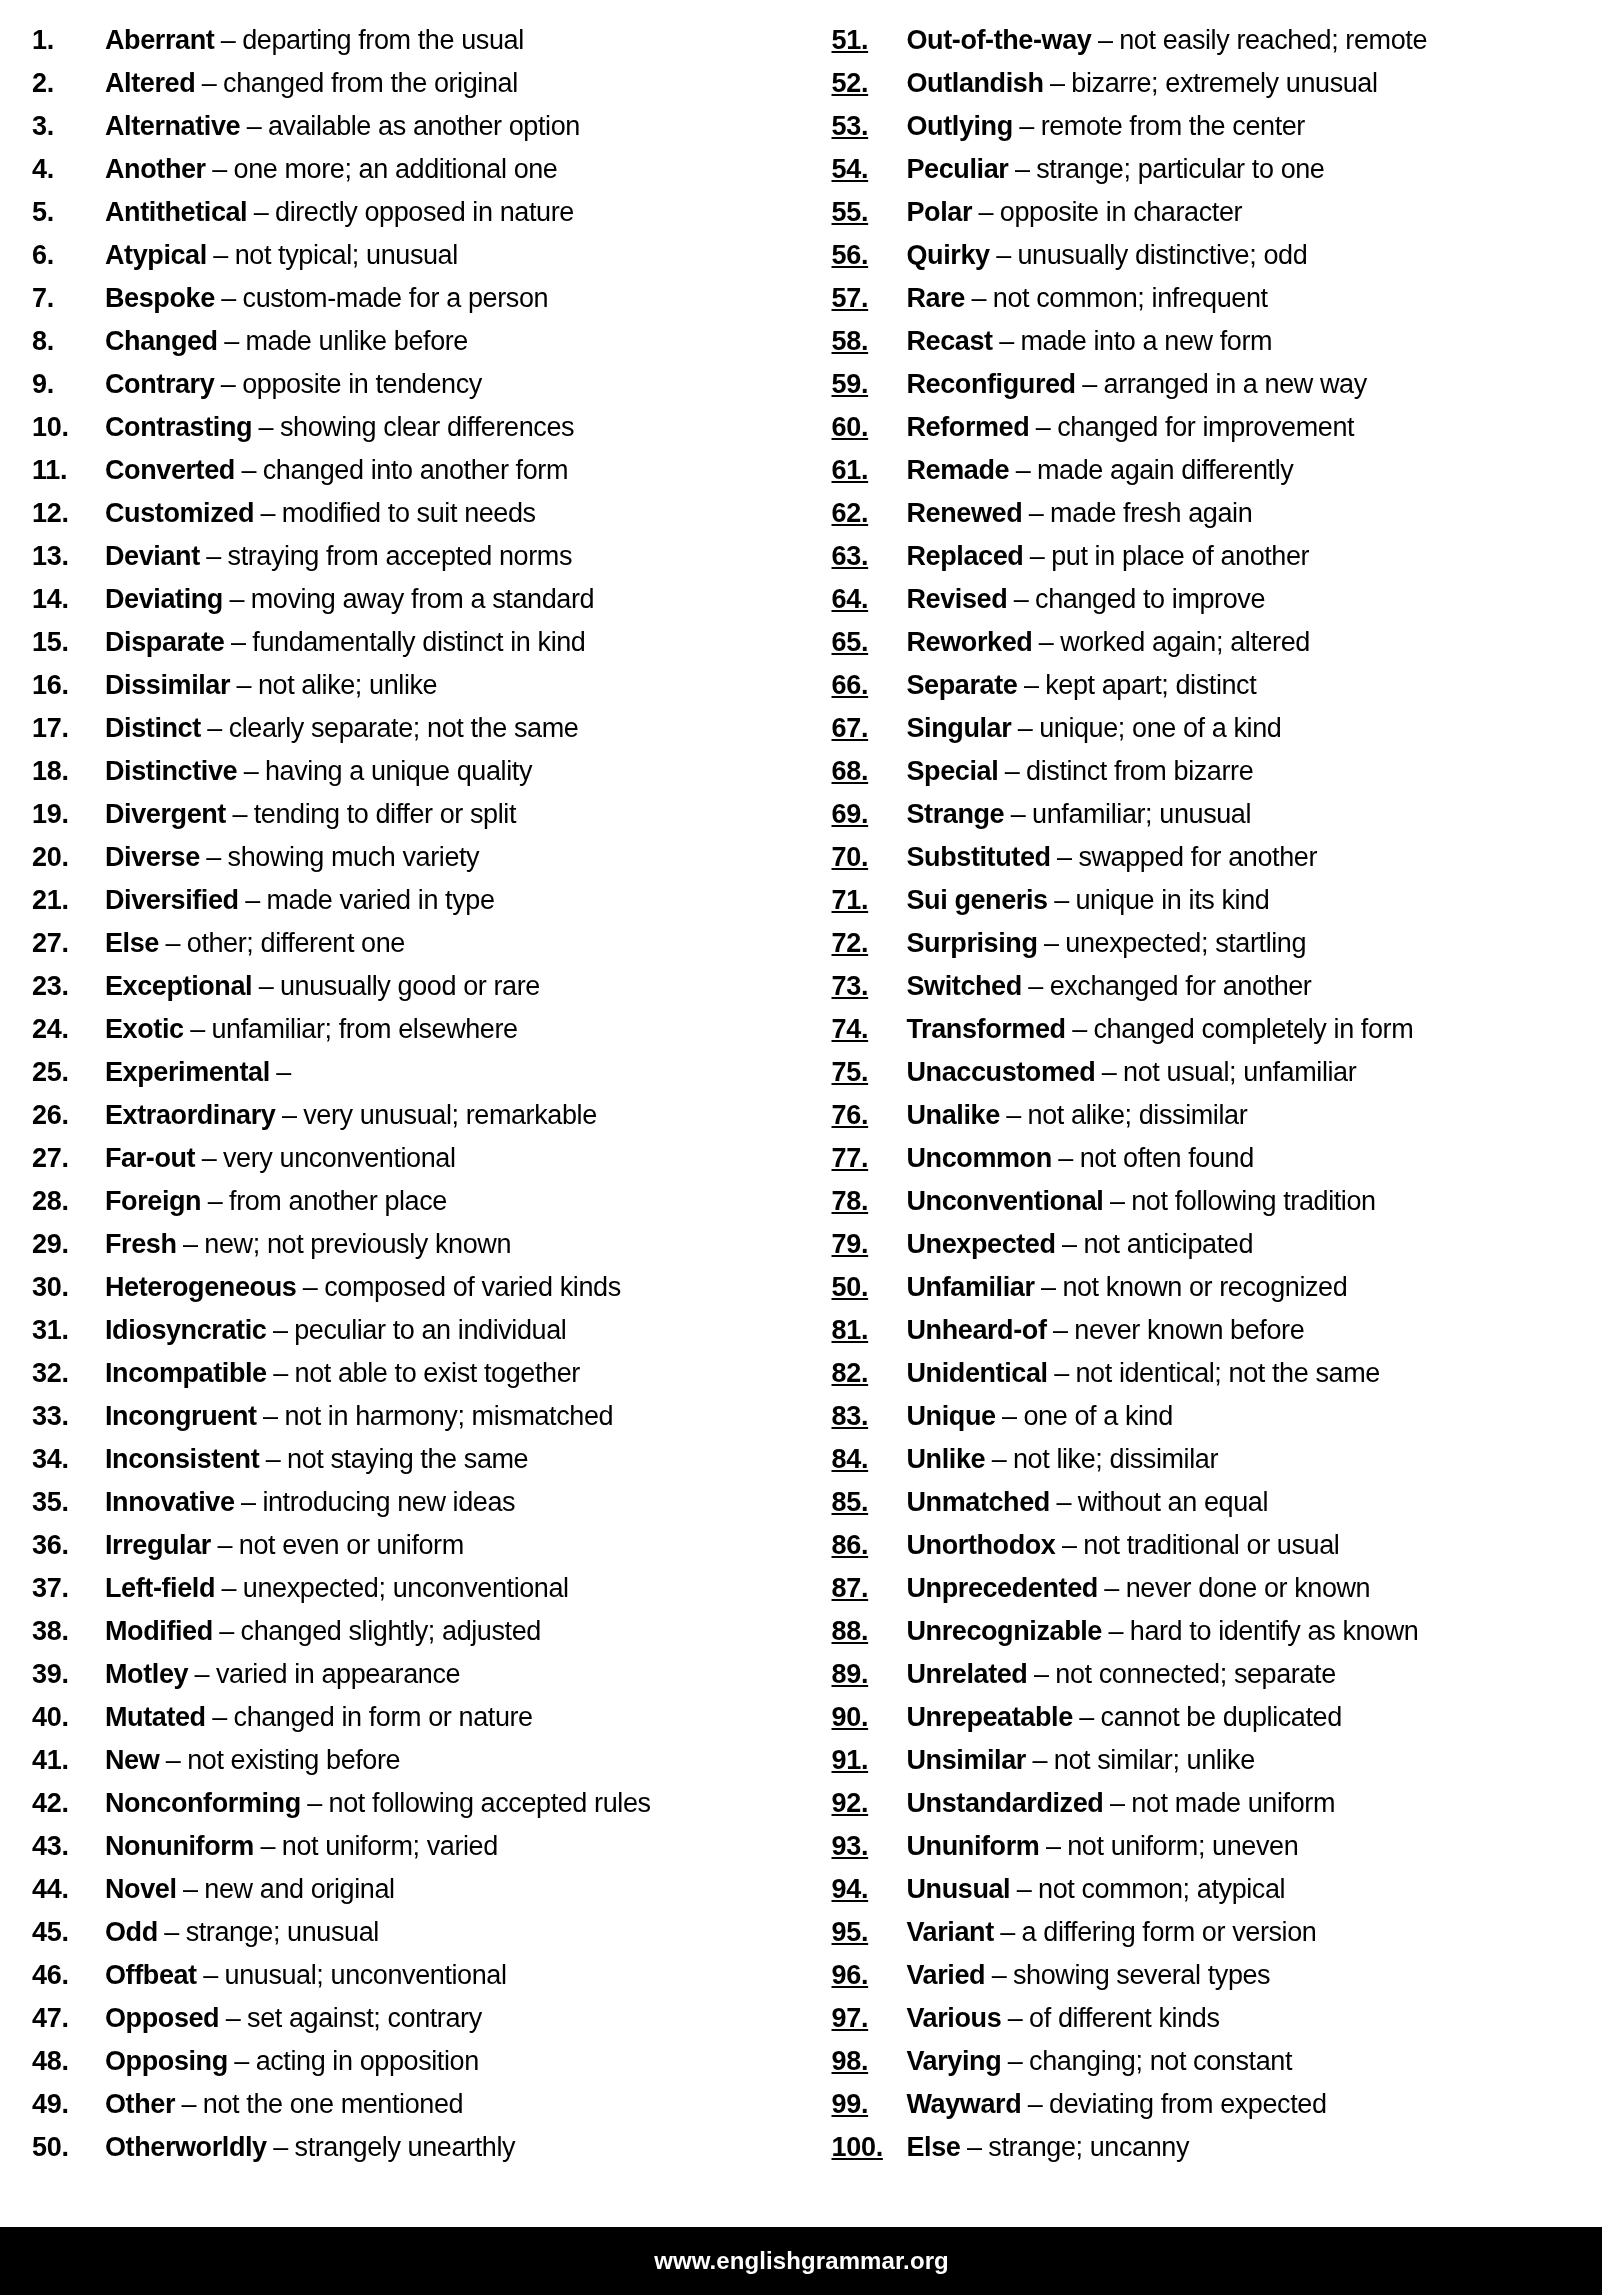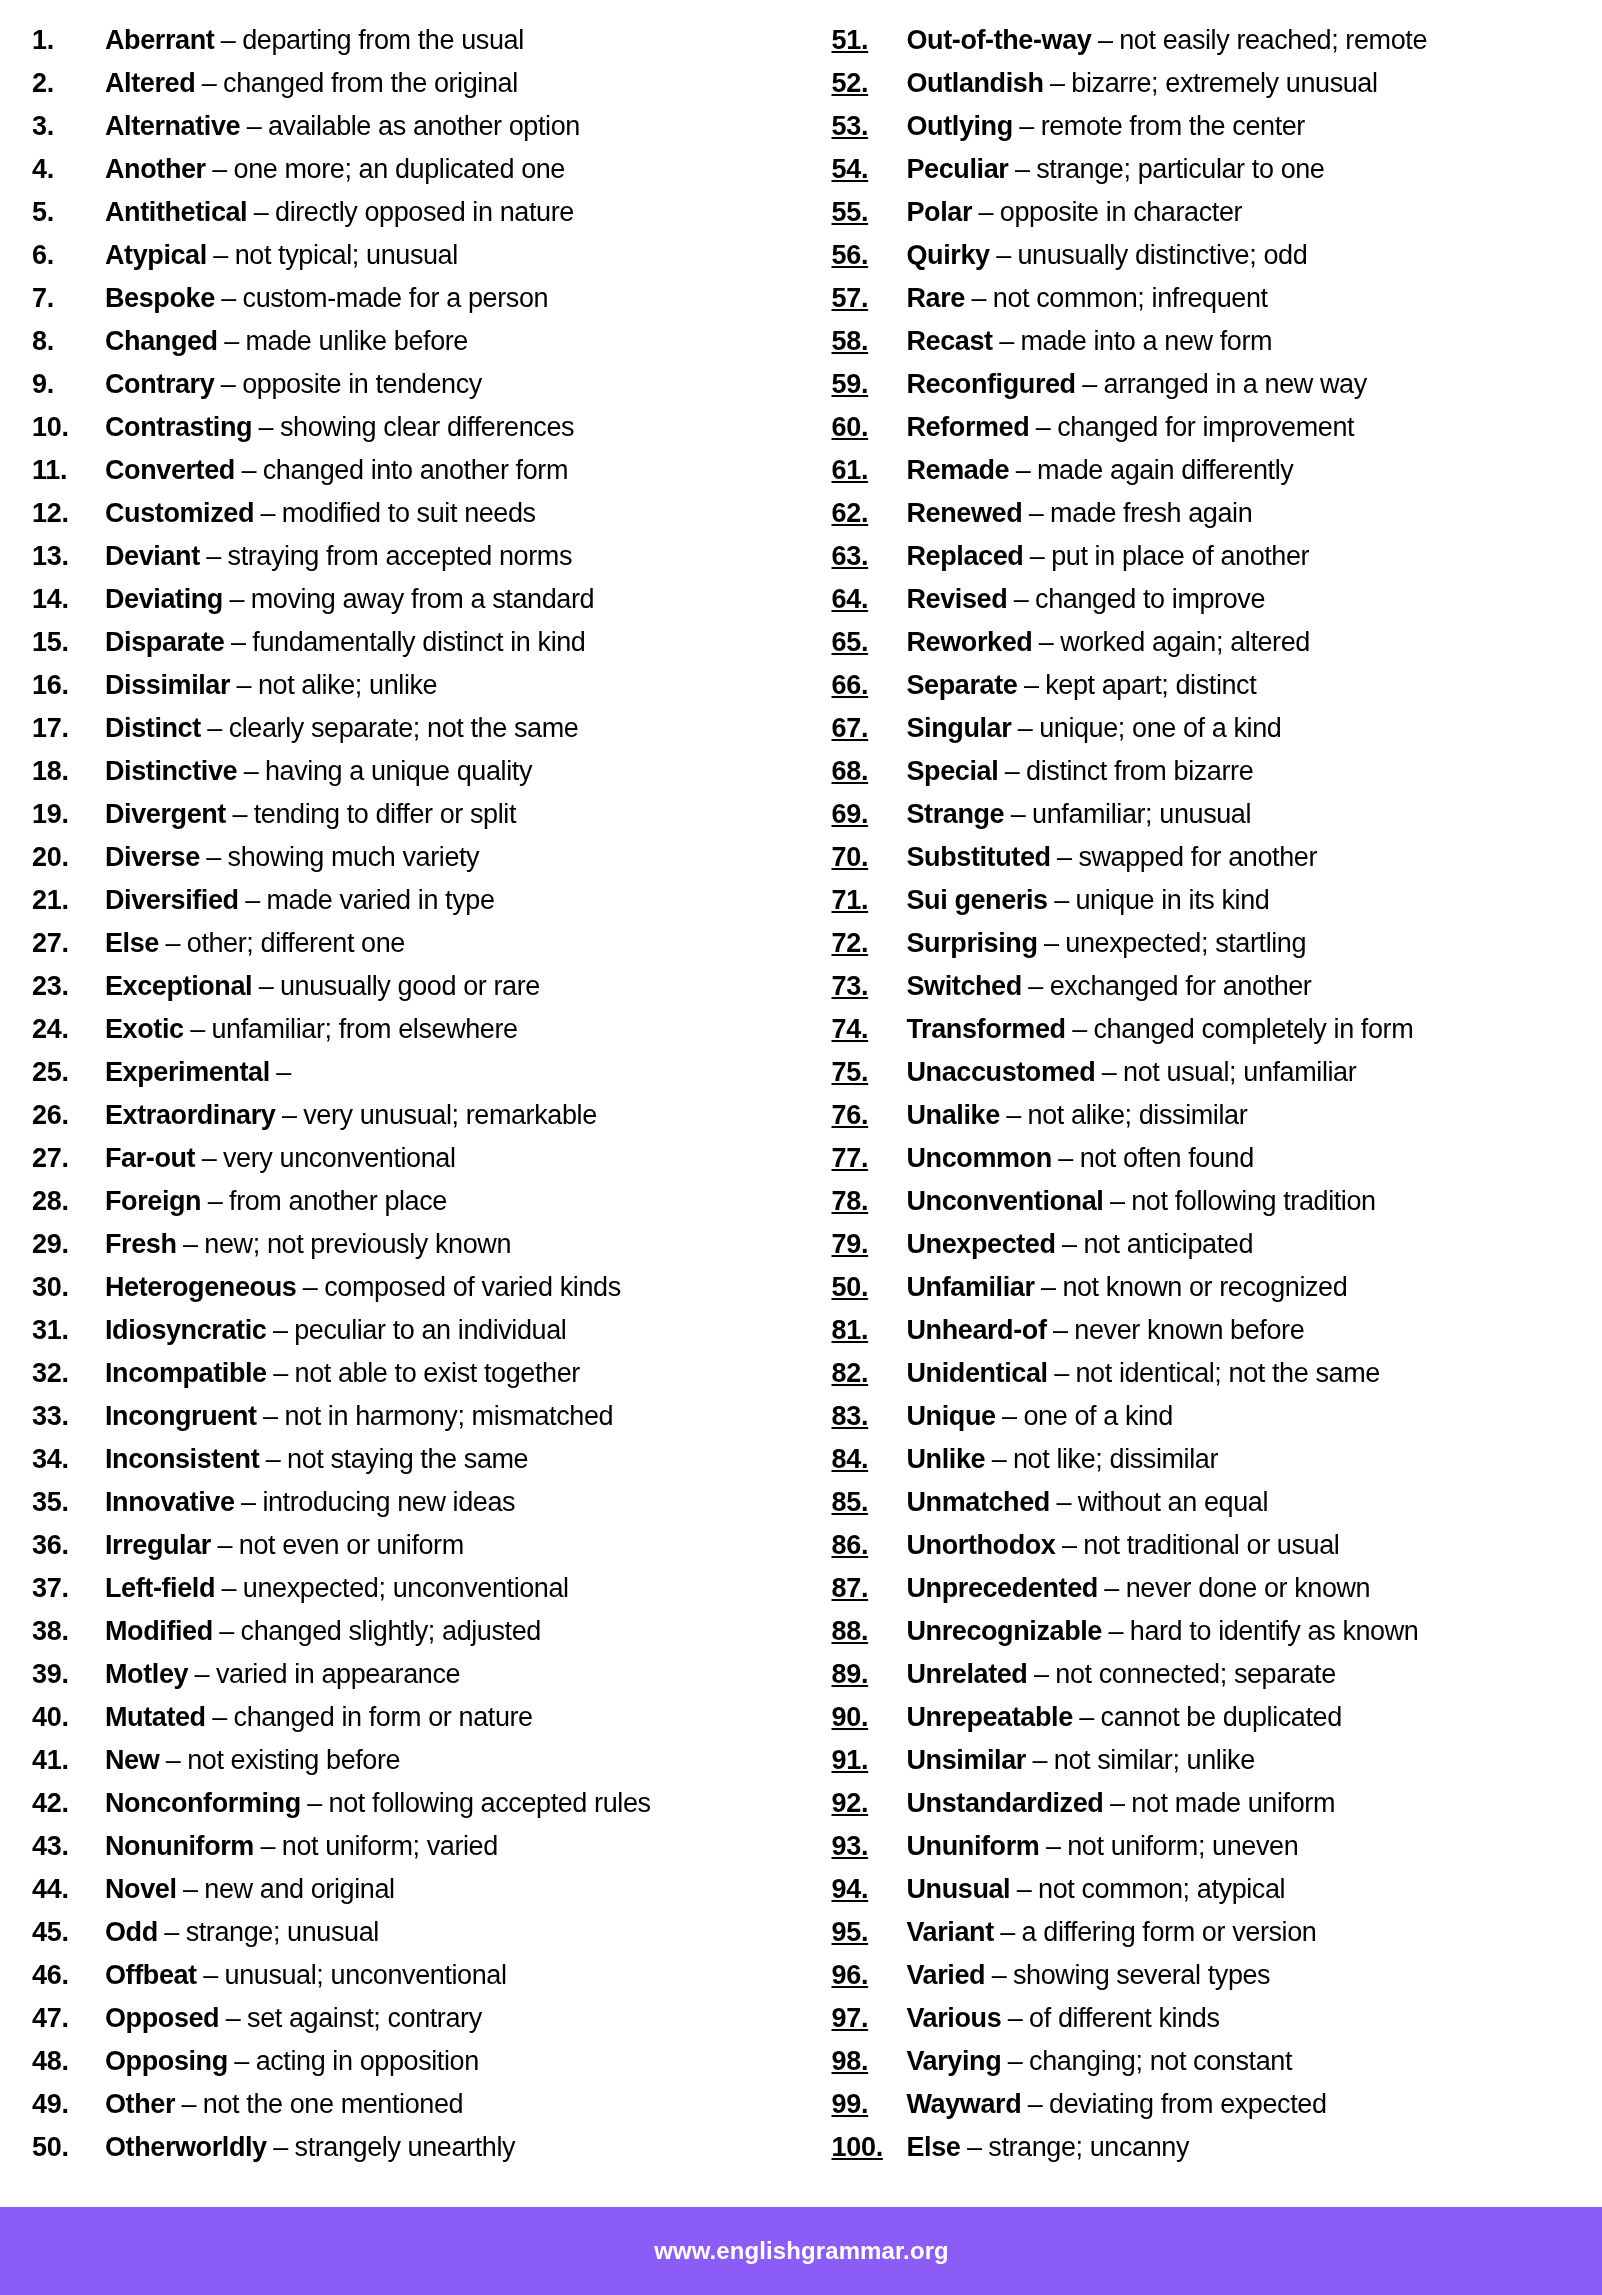--- a/index.html
+++ b/index.html
@@ -79,22 +79,22 @@
   }
 
   .def {
     font-weight: normal;
     font-size: 27px;
     letter-spacing: -0.4px;
   }
 
   .footer {
     flex: 0 0 auto;
-    height: 88px;
-    background: #8b5cf6;
+    height: 68px;
+    background: #000000;
     display: flex;
     align-items: center;
     justify-content: center;
   }
 
   .footer-url {
     color: #ffffff;
     font-weight: bold;
     font-size: 24px;
     letter-spacing: 0.1px;
@@ -122,21 +122,21 @@
         <div class="entry">
           <span class="num">3.</span>
           <span class="word">Alternative</span>
           <span class="dash">–</span>
           <span class="def">available as another option</span>
         </div>
         <div class="entry">
           <span class="num">4.</span>
           <span class="word">Another</span>
           <span class="dash">–</span>
-          <span class="def">one more; an duplicated one</span>
+          <span class="def">one more; an additional one</span>
         </div>
         <div class="entry">
           <span class="num">5.</span>
           <span class="word">Antithetical</span>
           <span class="dash">–</span>
           <span class="def">directly opposed in nature</span>
         </div>
         <div class="entry">
           <span class="num">6.</span>
           <span class="word">Atypical</span>

